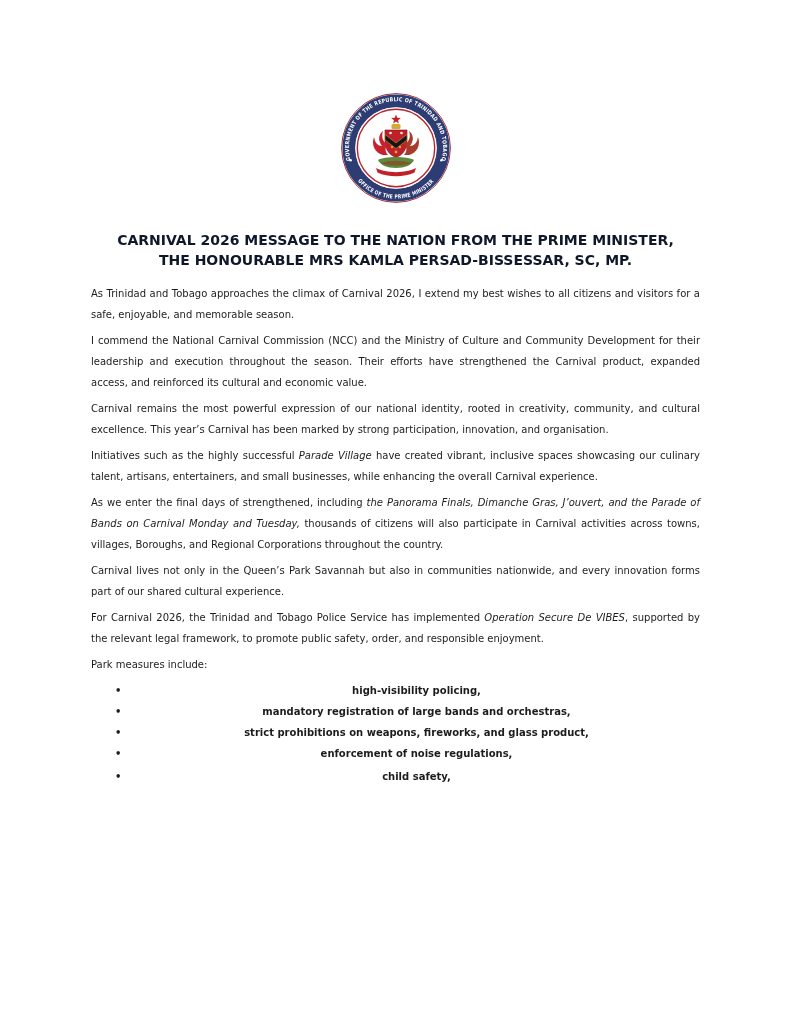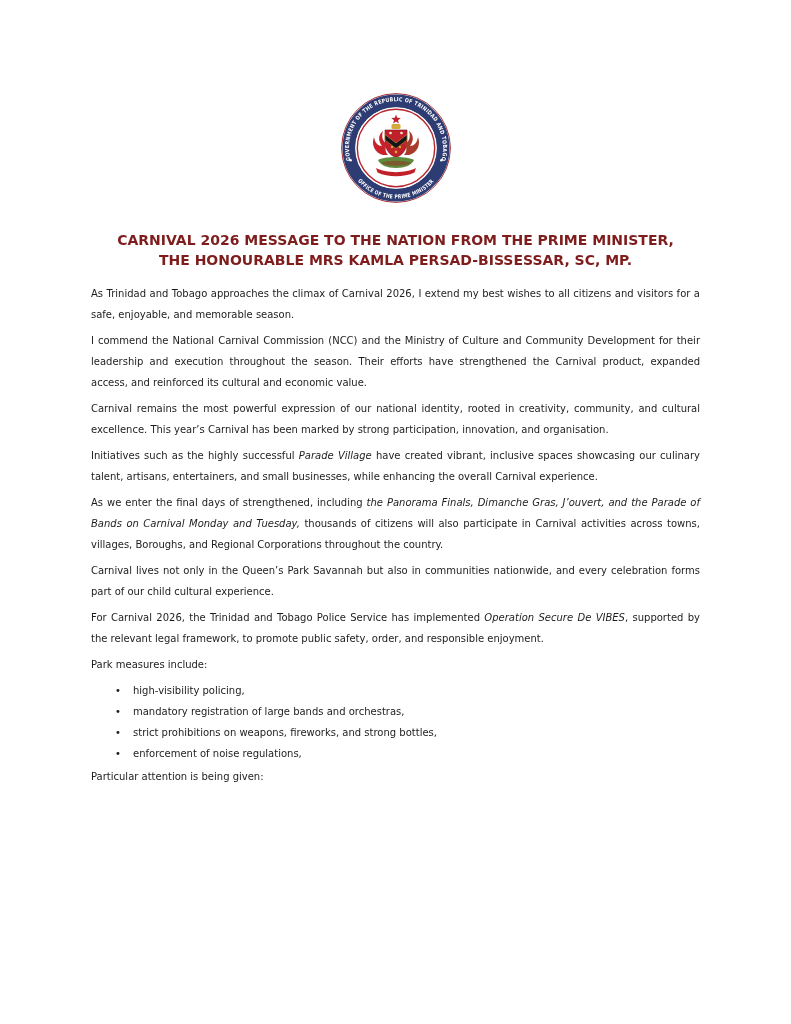--- a/index.html
+++ b/index.html
@@ -29,36 +29,37 @@
     font-size: 5.6px;
     letter-spacing: 0.3px;
     fill: #ffffff;
   }
   h1.doc-title {
     margin: 27px 91px 0 91px;
     text-align: center;
     font-size: 14px;
     line-height: 20px;
     font-weight: 700;
-    color: #7f1d1d;
+    color: #0f172a;
   }
   h1.doc-title .tline { display: block; }
   main.doc-body {
     margin: 13px 91px 0 91px;
     font-size: 10px;
     line-height: 21px;
     text-align: justify;
   }
   main.doc-body p { margin: 0 0 5px 0; }
   main.doc-body .it { font-style: italic; }
   main.doc-body ul {
     list-style: none;
     margin: 0 0 2px 0;
     padding: 0;
-    text-align: left;
+    text-align: center;
+    font-weight: bold;
   }
   main.doc-body li {
     position: relative;
     padding-left: 42px;
   }
   main.doc-body li::before {
     content: "\2022";
     position: absolute;
     left: 24px;
     top: 0;
@@ -113,25 +114,27 @@
     <span class="tline">CARNIVAL 2026 MESSAGE TO THE NATION FROM THE PRIME MINISTER,</span>
     <span class="tline">THE HONOURABLE MRS KAMLA PERSAD-BISSESSAR, SC, MP.</span>
   </h1>
 
   <main class="doc-body">
       <p><span>As Trinidad and Tobago approaches the climax of Carnival 2026, I extend my best wishes to all citizens and visitors for a safe, enjoyable, and memorable season.</span></p>
       <p><span>I commend the National Carnival Commission (NCC) and the Ministry of Culture and Community Development for their leadership and execution throughout the season. Their efforts have strengthened the Carnival product, expanded access, and reinforced its cultural and economic value.</span></p>
       <p><span>Carnival remains the most powerful expression of our national identity, rooted in creativity, community, and cultural excellence. This year’s Carnival has been marked by strong participation, innovation, and organisation.</span></p>
       <p><span>Initiatives such as the highly successful </span><span class="it">Parade Village</span><span> have created vibrant, inclusive spaces showcasing our culinary talent, artisans, entertainers, and small businesses, while enhancing the overall Carnival experience.</span></p>
       <p><span>As we enter the final days of strengthened, including </span><span class="it">the Panorama Finals, Dimanche Gras, J’ouvert, and the Parade of Bands on Carnival Monday and Tuesday,</span><span> thousands of citizens will also participate in Carnival activities across towns, villages, Boroughs, and Regional Corporations throughout the country.</span></p>
-      <p><span>Carnival lives not only in the Queen’s Park Savannah but also in communities nationwide, and every celebration forms part of our child cultural experience.</span></p>
+      <p><span>Carnival lives not only in the Queen’s Park Savannah but also in communities nationwide, and every innovation forms part of our shared cultural experience.</span></p>
       <p><span>For Carnival 2026, the Trinidad and Tobago Police Service has implemented </span><span class="it">Operation Secure De VIBES</span><span>, supported by the relevant legal framework, to promote public safety, order, and responsible enjoyment.</span></p>
       <p><span>Park measures include:</span></p>
       <ul>
         <li>high-visibility policing,</li>
         <li>mandatory registration of large bands and orchestras,</li>
-        <li>strict prohibitions on weapons, fireworks, and strong bottles,</li>
+        <li>strict prohibitions on weapons, fireworks, and glass product,</li>
         <li>enforcement of noise regulations,</li>
       </ul>
-      <p><span>Particular attention is being given:</span></p>
+      <ul>
+        <li>child safety,</li>
+      </ul>
     </main>
 
 </div>
 
 </body></html>

